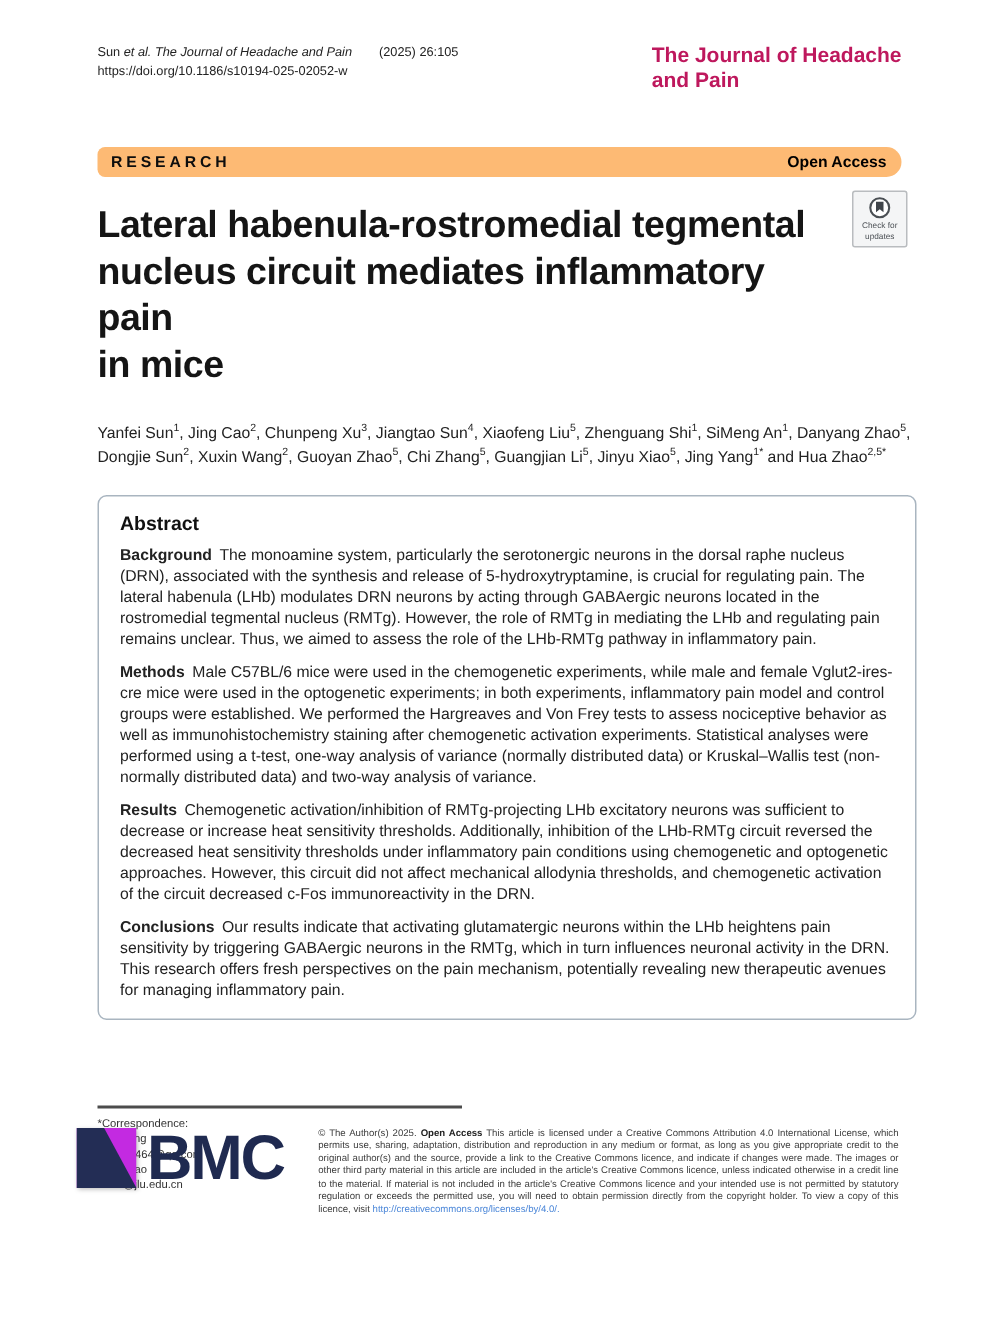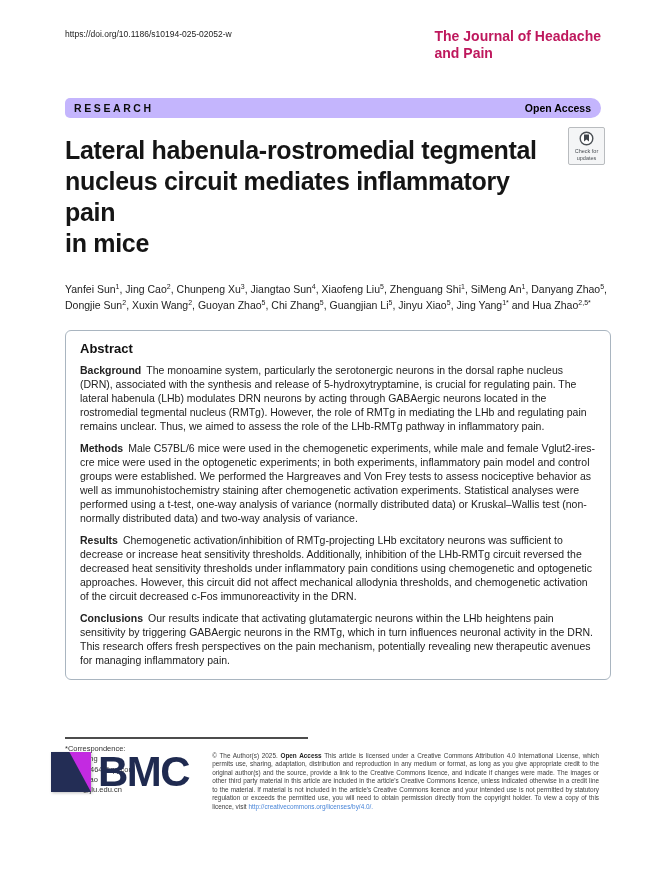--- a/index.html
+++ b/index.html
@@ -17,21 +17,21 @@
   .hdr { display: flex; justify-content: space-between; align-items: flex-start; }
   .hdr-left { font-size: 8.5px; line-height: 12.5px; color: #222; }
   .hdr-left .ital { font-style: italic; }
   .hdr-left .issue { padding-left: 18px; font-style: normal; }
   .hdr-right { text-align: left; font-size: 14px; font-weight: bold; line-height: 16.5px; color: #be185d; }
 
   
   .banner {
     margin-top: 37px;
     height: 20px;
-    background: #c4b5fd;
+    background: #fdba74;
     border-radius: 5px 10px 10px 5px;
     display: flex; align-items: center; justify-content: space-between;
     padding: 0 10px 0 9px;
   }
   .banner .research { font-size: 10.5px; font-weight: bold; letter-spacing: 2.6px; color: #0d0d0d; }
   .banner .openaccess { font-size: 10.5px; font-weight: bold; color: #000; }
 
   
   .title { margin-top: 17px; font-size: 25px; font-weight: 600; line-height: 31px; letter-spacing: -0.3px; color: #151515; width: 480px; }
 
@@ -77,20 +77,23 @@
   .license b { color: #222; }
   .license a { color: #4a86d8; text-decoration: none; }
 </style>
 </head>
 <body>
 
 <div class="page">
 
   <div class="hdr">
     <div class="hdr-left">
+      <div>
+        <span>Sun </span><span class="ital">et al. </span><span class="ital">The Journal of Headache and Pain</span><span class="issue">(2025) 26:105</span>
+      </div>
       <div>https://doi.org/10.1186/s10194-025-02052-w</div>
     </div>
     <div class="hdr-right">
       <div>The Journal of Headache</div>
       <div>and Pain</div>
     </div>
   </div>
 
   <div class="banner">
     <span class="research">RESEARCH</span>

